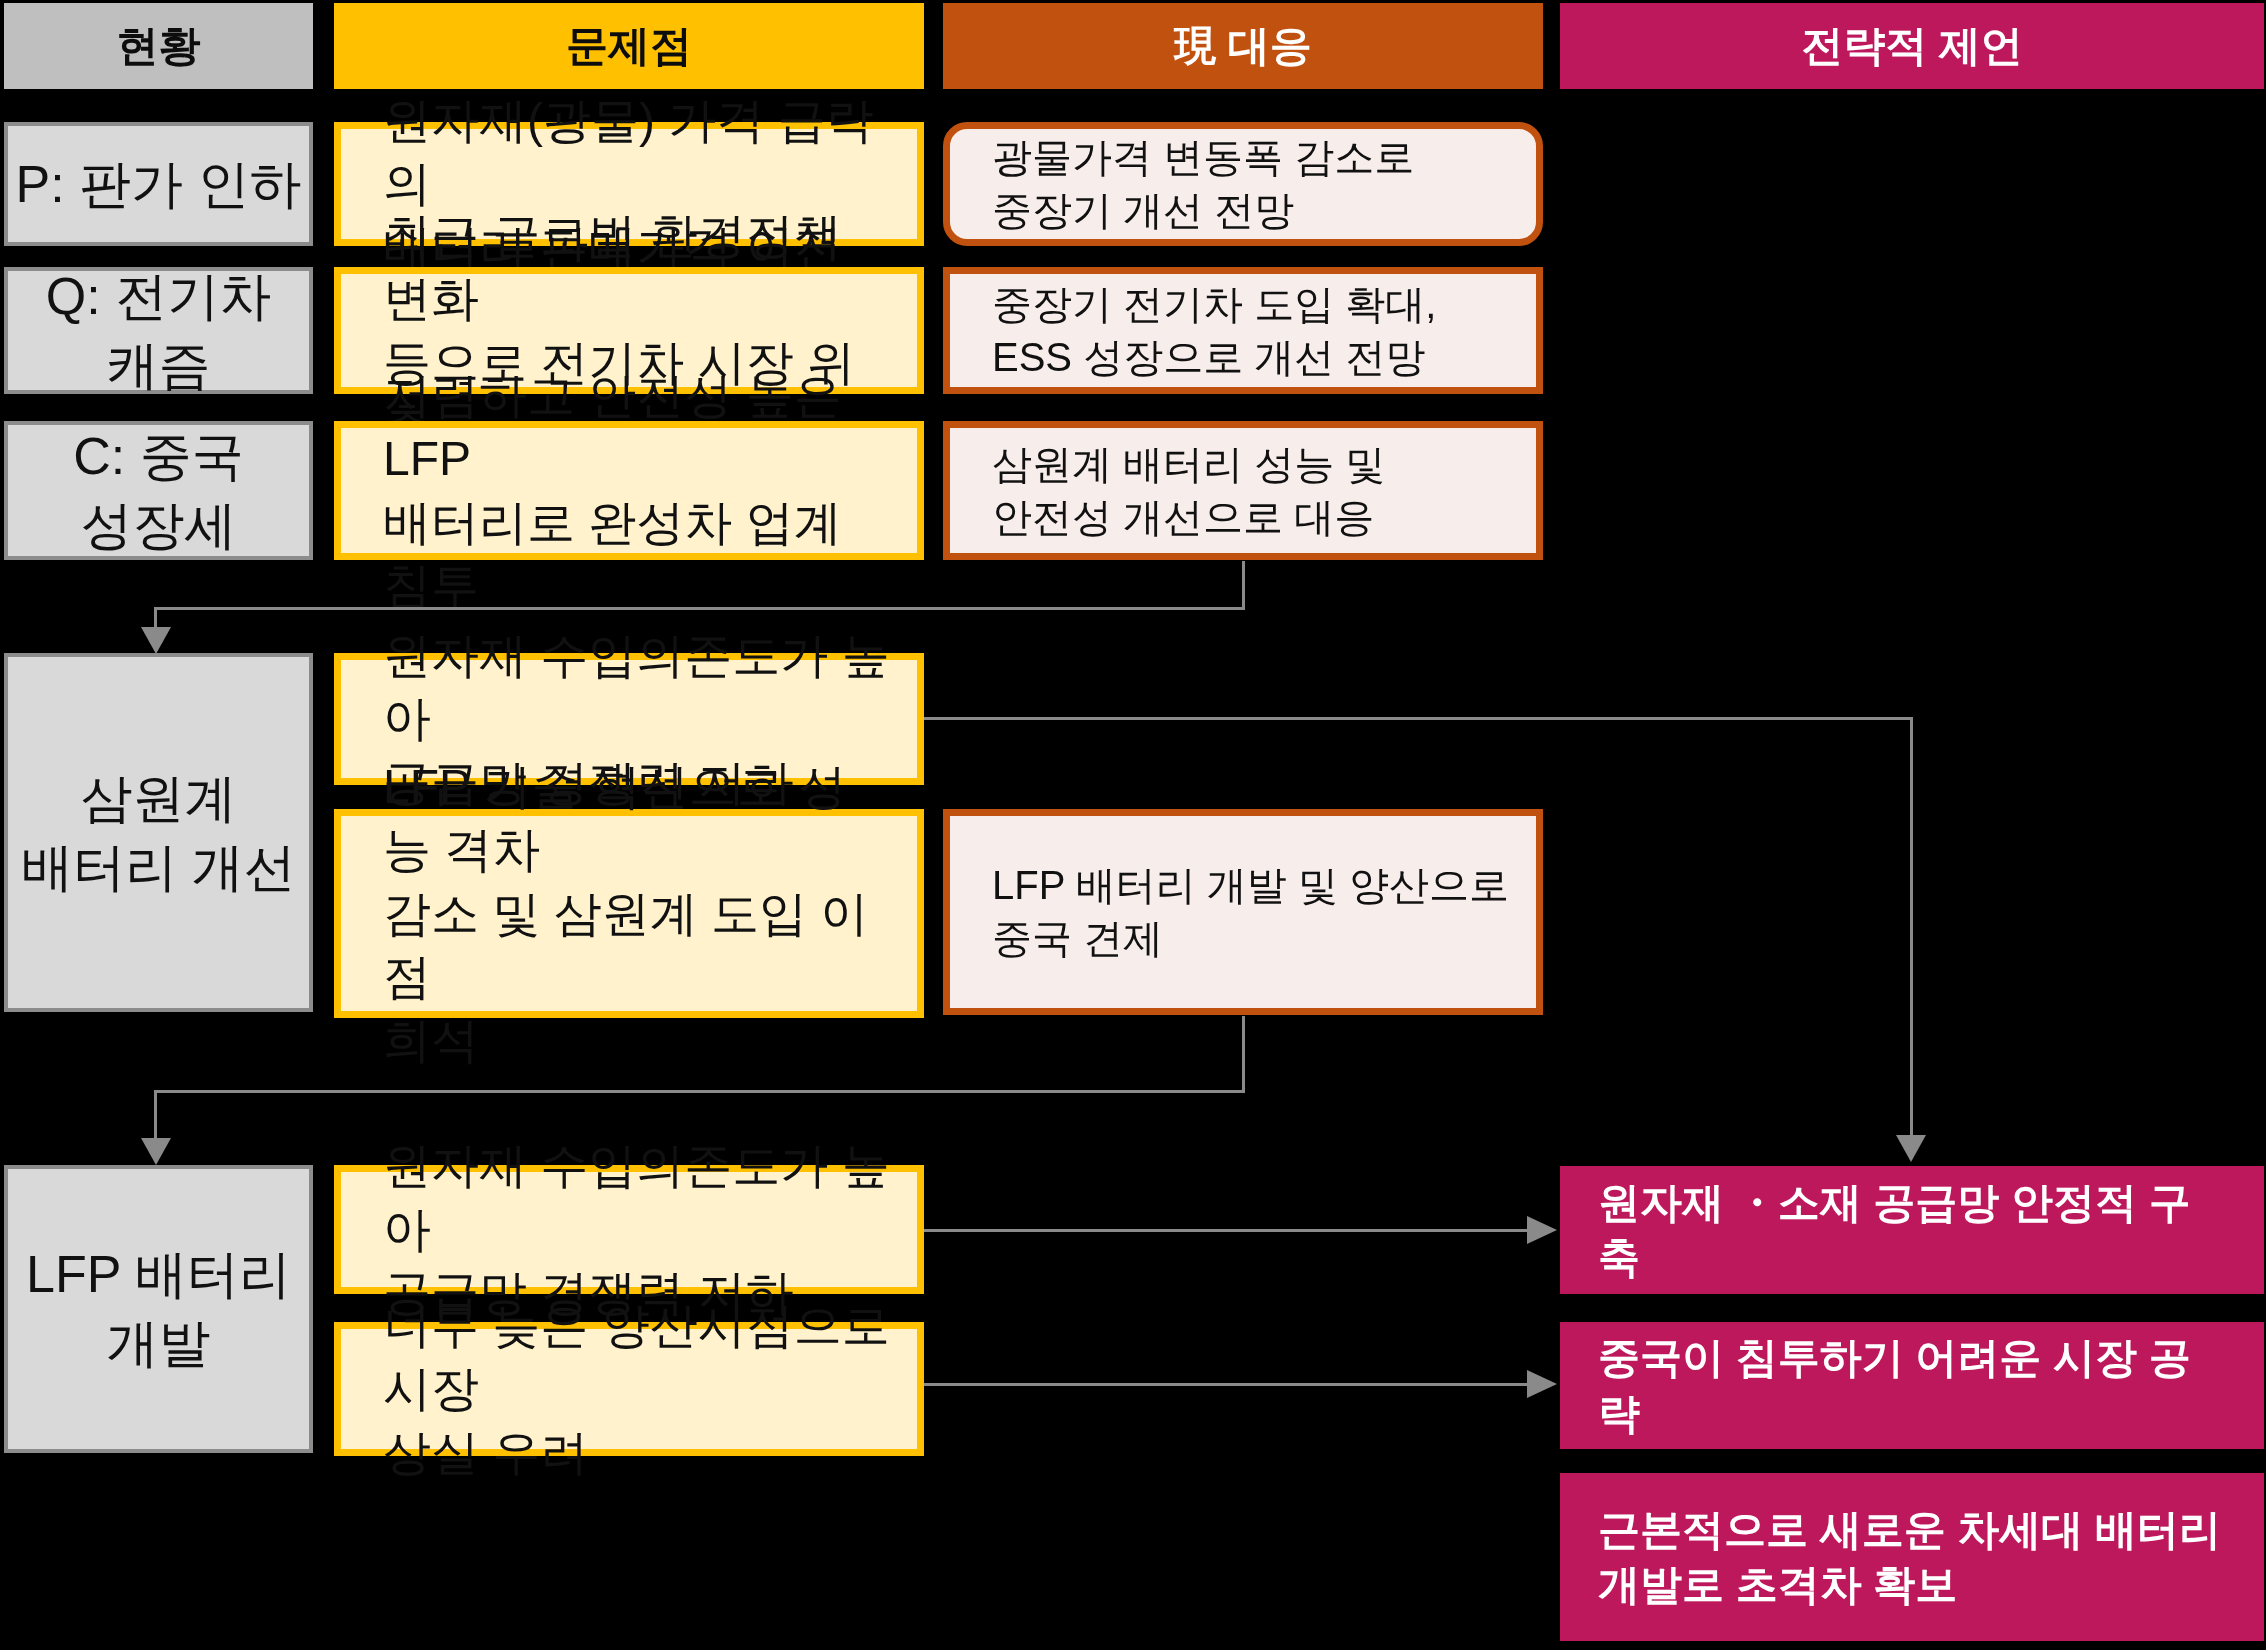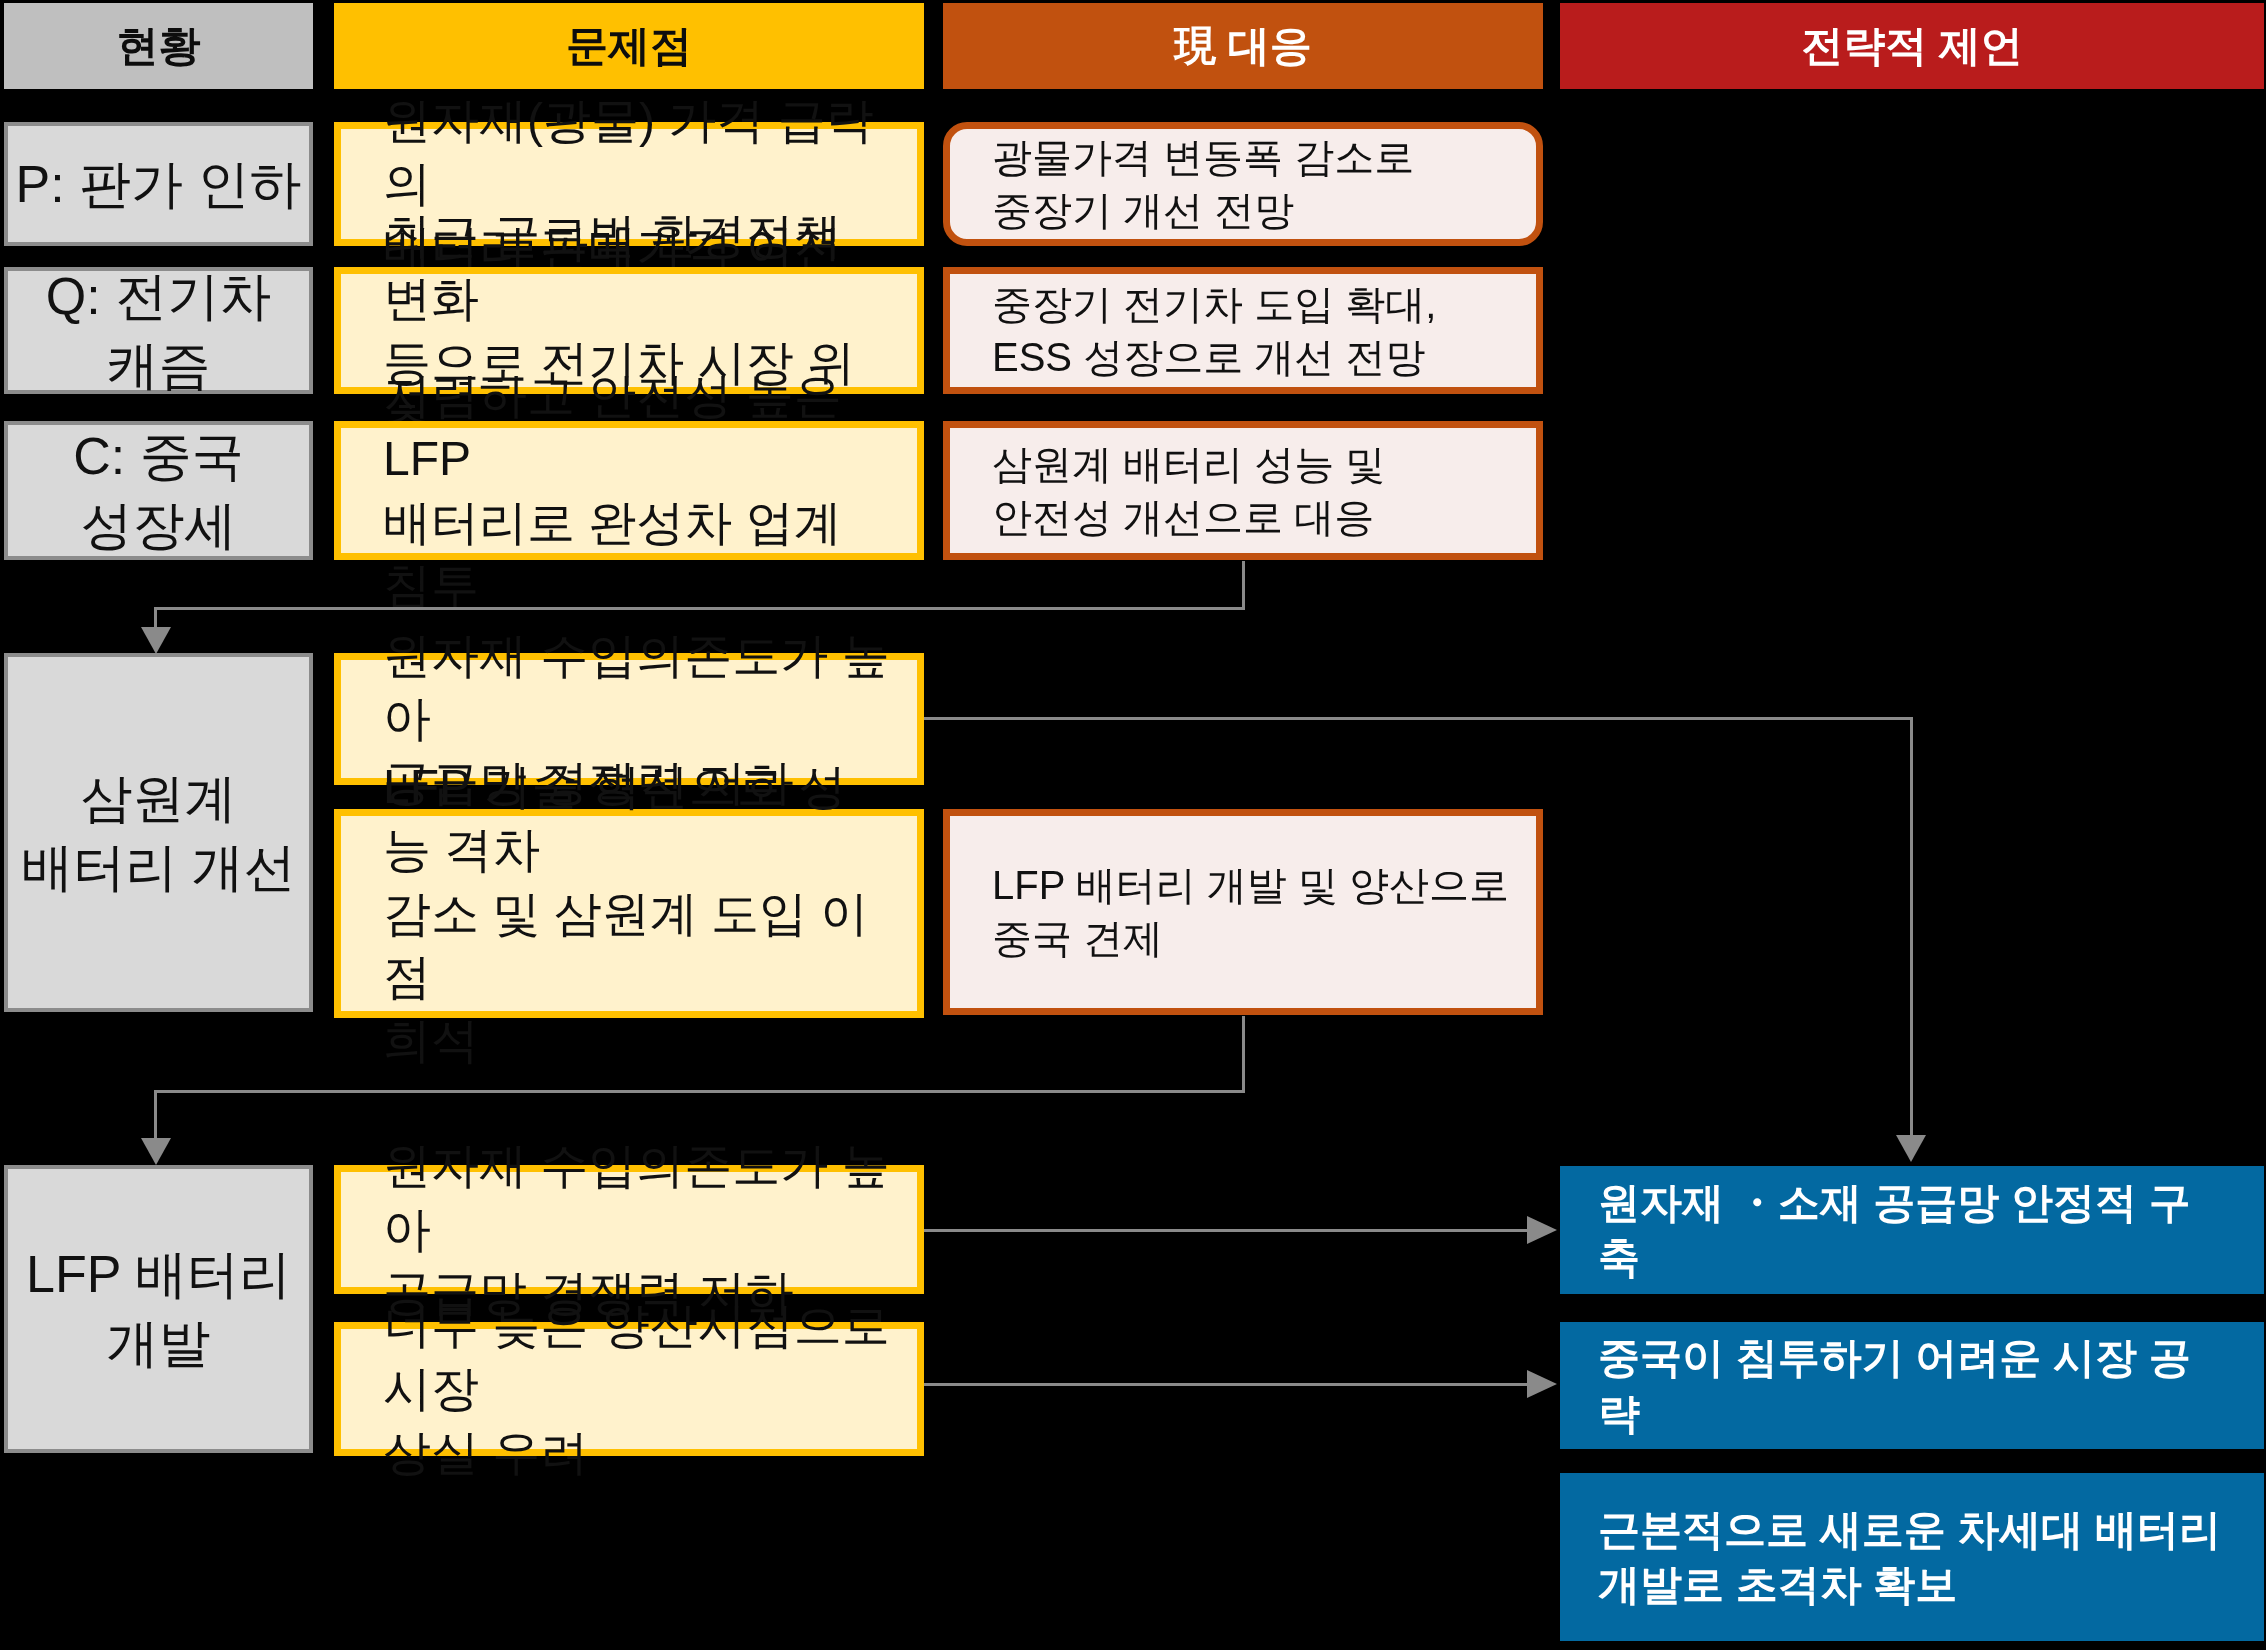--- a/index.html
+++ b/index.html
@@ -18,25 +18,25 @@
     white-space:pre-line;
     line-height:1.32;
     color:#111111;
   }
   .center{justify-content:center;text-align:center;}
   .leftpad{padding-left:42px;padding-right:24px;text-align:left;}
   .hdr{font-weight:bold;font-size:42px;justify-content:center;text-align:center;}
   .status-hdr{background:#bfbfbf;color:#0d0d0d;}
   .problem-hdr{background:#ffc000;color:#0d0d0d;}
   .response-hdr{background:#c1510f;color:#ffffff;}
-  .reco-hdr{background:#b91c1c;color:#ffffff;}
+  .reco-hdr{background:#be185d;color:#ffffff;}
   .gray-box{background:#d9d9d9;border:4px solid #8c8c8c;font-size:52px;}
   .yellow-box{background:#fff2cc;border:7px solid #ffc000;font-size:48px;}
   .pink-box{background:#f7edeb;border:7px solid #c1510f;font-size:40px;}
-  .red-box{background:#0369a1;color:#ffffff;font-weight:bold;font-size:42px;padding-left:38px;padding-right:32px;}
+  .red-box{background:#be185d;color:#ffffff;font-weight:bold;font-size:42px;padding-left:38px;padding-right:32px;}
   .line{position:absolute;background:#8a8a8a;}
   .arrow-down{
     position:absolute;width:0;height:0;
     border-left:15px solid transparent;
     border-right:15px solid transparent;
     border-top:27px solid #8a8a8a;
   }
   .arrow-right{
     position:absolute;width:0;height:0;
     border-top:14px solid transparent;

